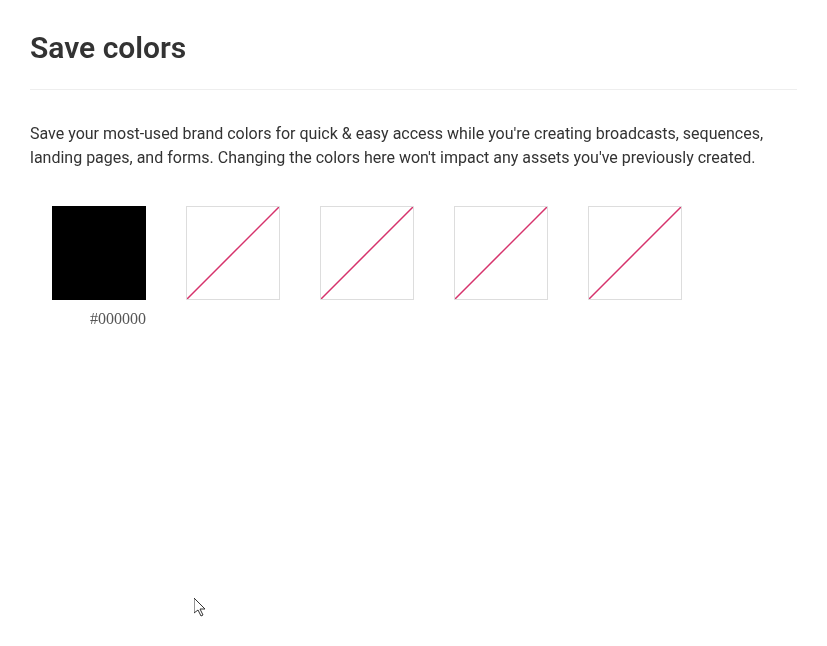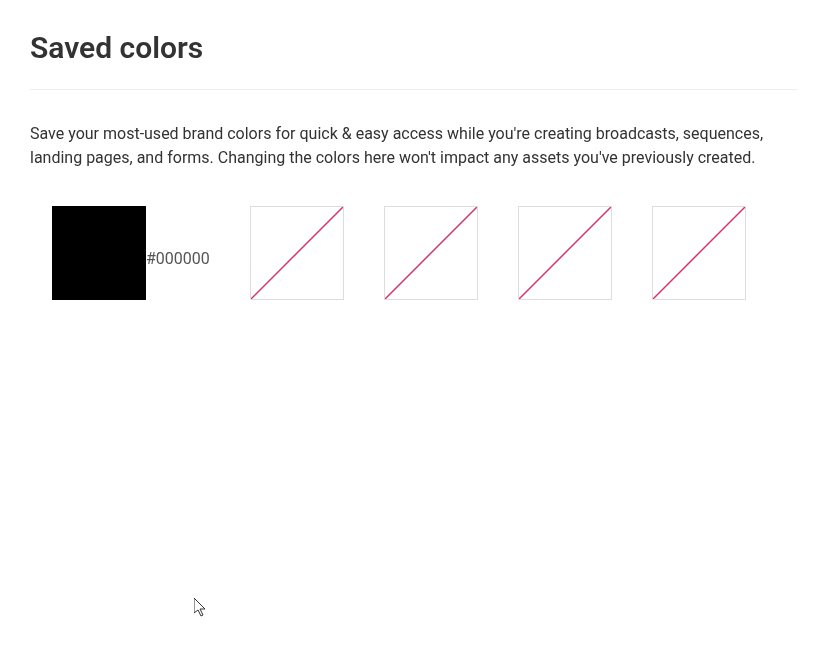--- a/index.html
+++ b/index.html
@@ -33,22 +33,23 @@
       margin-bottom: 36px;
       font-weight: 400;
     }
     .swatches {
       display: flex;
       gap: 40px;
       padding-left: 22px;
     }
     .swatch-item {
       display: flex;
-      flex-direction: row;
-      align-items: center;
+      flex-direction: column;
+      align-items: flex-end;
+      font-family: Liberation Serif, serif;
     }
     .swatch {
       width: 94px;
       height: 94px;
       border: 1px solid #dddddd;
       cursor: pointer;
       position: relative;
     }
     .swatch.filled {
       border: none;
@@ -71,21 +72,21 @@
     .cursor {
       position: absolute;
       left: 194px;
       top: 598px;
       pointer-events: none;
     }
   </style>
 </head>
 <body>
 
-<h1 class="page-title">Saved colors</h1>
+<h1 class="page-title">Save colors</h1>
 
 <hr class="divider">
 
 <p class="description">Save your most-used brand colors for quick &amp; easy access while you're creating broadcasts, sequences, landing pages, and forms. Changing the colors here won't impact any assets you've previously created.</p>
 
 <div class="swatches">
 
   <div class="swatch-item">
     <div class="swatch filled" style="background:#000000"></div>
     <div class="swatch-label">#000000</div>

